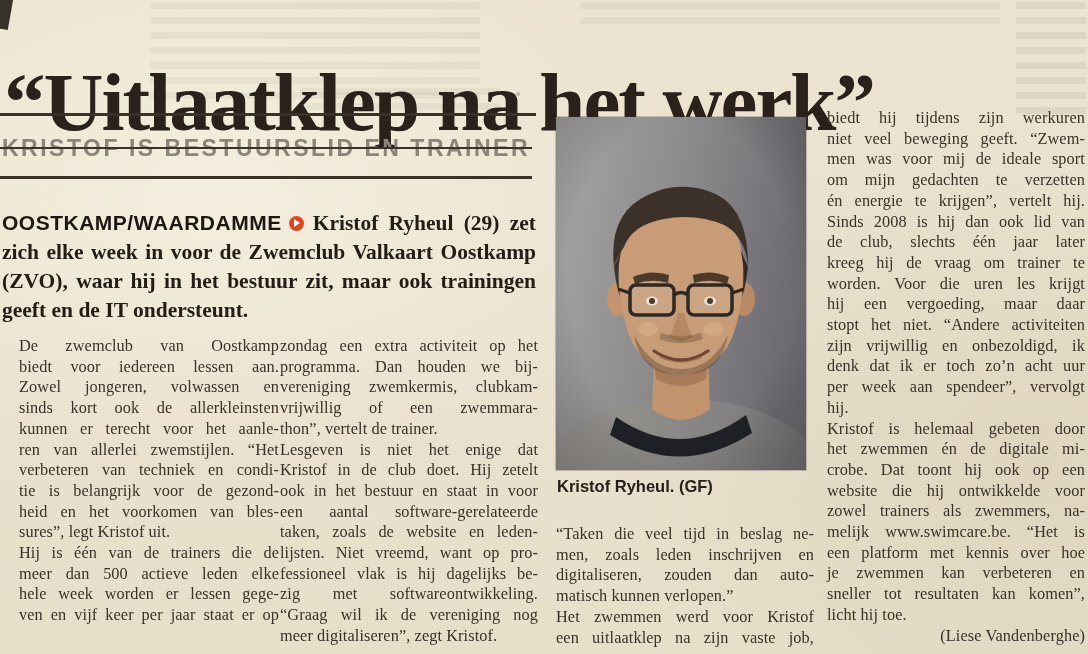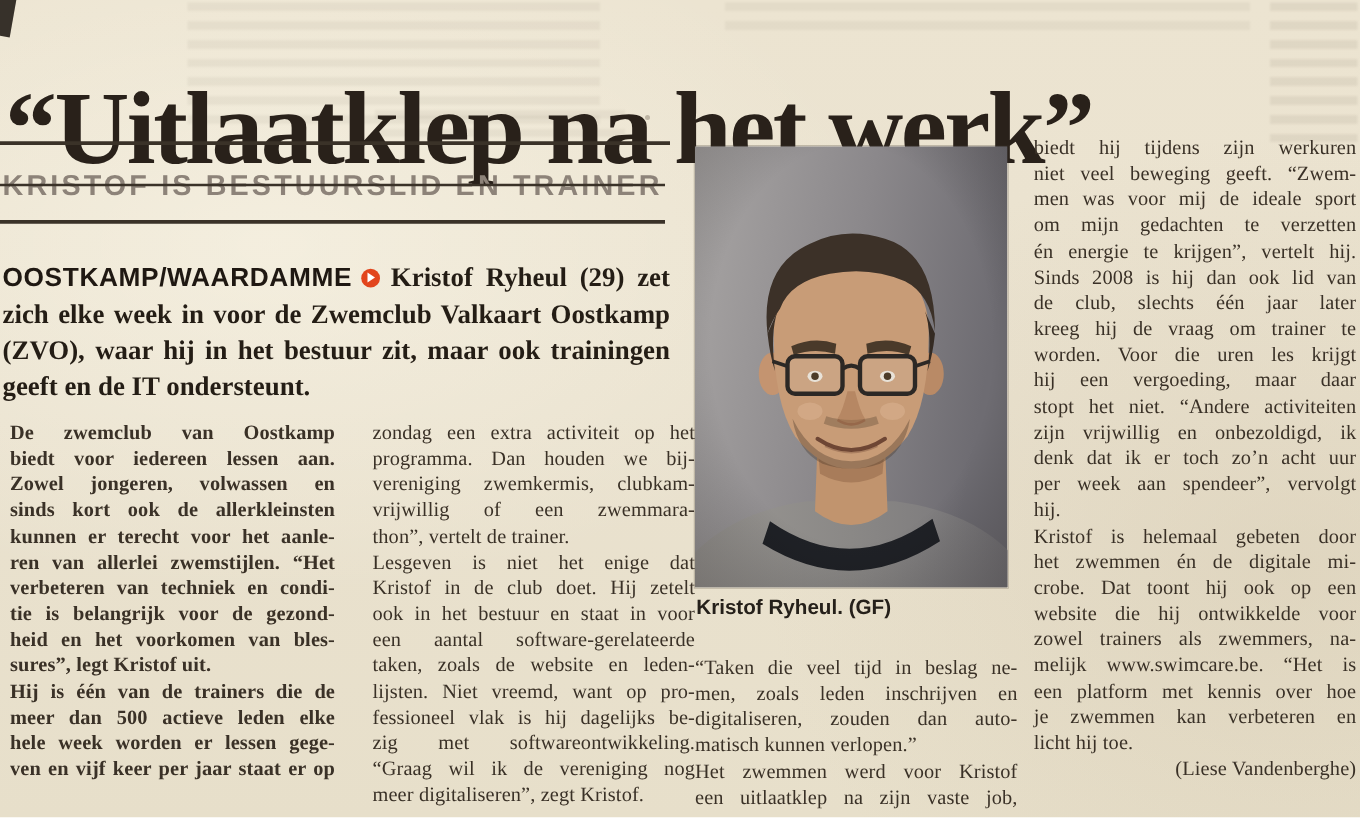--- a/index.html
+++ b/index.html
@@ -58,22 +58,22 @@
   }
   
   .col{
     position:absolute;
     font-size:16.3px;line-height:20.7px;color:#3a3127;
     letter-spacing:0.1px;
   }
   .col .tl{text-align:justify;text-align-last:justify;text-justify:inter-word;}
   .col .tl.l{text-align-last:left;}
   .col .tl.r{text-align-last:right;}
-  .c1{left:8px;top:336px;width:260px;font-weight:bold;}
-  .c2{left:298px;top:336px;width:258px;font-family:Liberation Serif, serif;}
+  .c1{left:19px;top:336px;width:260px;}
+  .c2{left:280px;top:336px;width:258px;font-family:Liberation Serif, serif;}
   .c3{left:556px;top:524px;width:258px;}
   .c4{left:827px;top:108px;width:258px;}
   
   .photo{
     position:absolute;left:556px;top:117px;width:250px;height:353px;
     box-shadow:0 0 0 1px rgba(60,50,40,0.25);
   }
   .caption{
     position:absolute;left:557px;top:477px;width:258px;
     font-family:"Liberation Sans", sans-serif;
@@ -173,20 +173,21 @@
       <div class="tl">per week aan spendeer”, vervolgt</div>
       <div class="tl l">hij.</div>
       <div class="tl">Kristof is helemaal gebeten door</div>
       <div class="tl">het zwemmen én de digitale mi-</div>
       <div class="tl">crobe. Dat toont hij ook op een</div>
       <div class="tl">website die hij ontwikkelde voor</div>
       <div class="tl">zowel trainers als zwemmers, na-</div>
       <div class="tl">melijk www.swimcare.be. “Het is</div>
       <div class="tl">een platform met kennis over hoe</div>
       <div class="tl">je zwemmen kan verbeteren en</div>
+      <div class="tl">sneller tot resultaten kan komen”,</div>
       <div class="tl l">licht hij toe.</div>
       <div class="tl r">(Liese Vandenberghe)</div>
     </div>
 
   <figure class="photo" style="margin:0;">
     <svg width="250" height="353" viewBox="0 0 250 353">
       <defs>
         <linearGradient id="bg" x1="0" y1="0" x2="1" y2="0.25">
           <stop offset="0" stop-color="#a8a5a4"></stop>
           <stop offset="0.55" stop-color="#8b888b"></stop>

